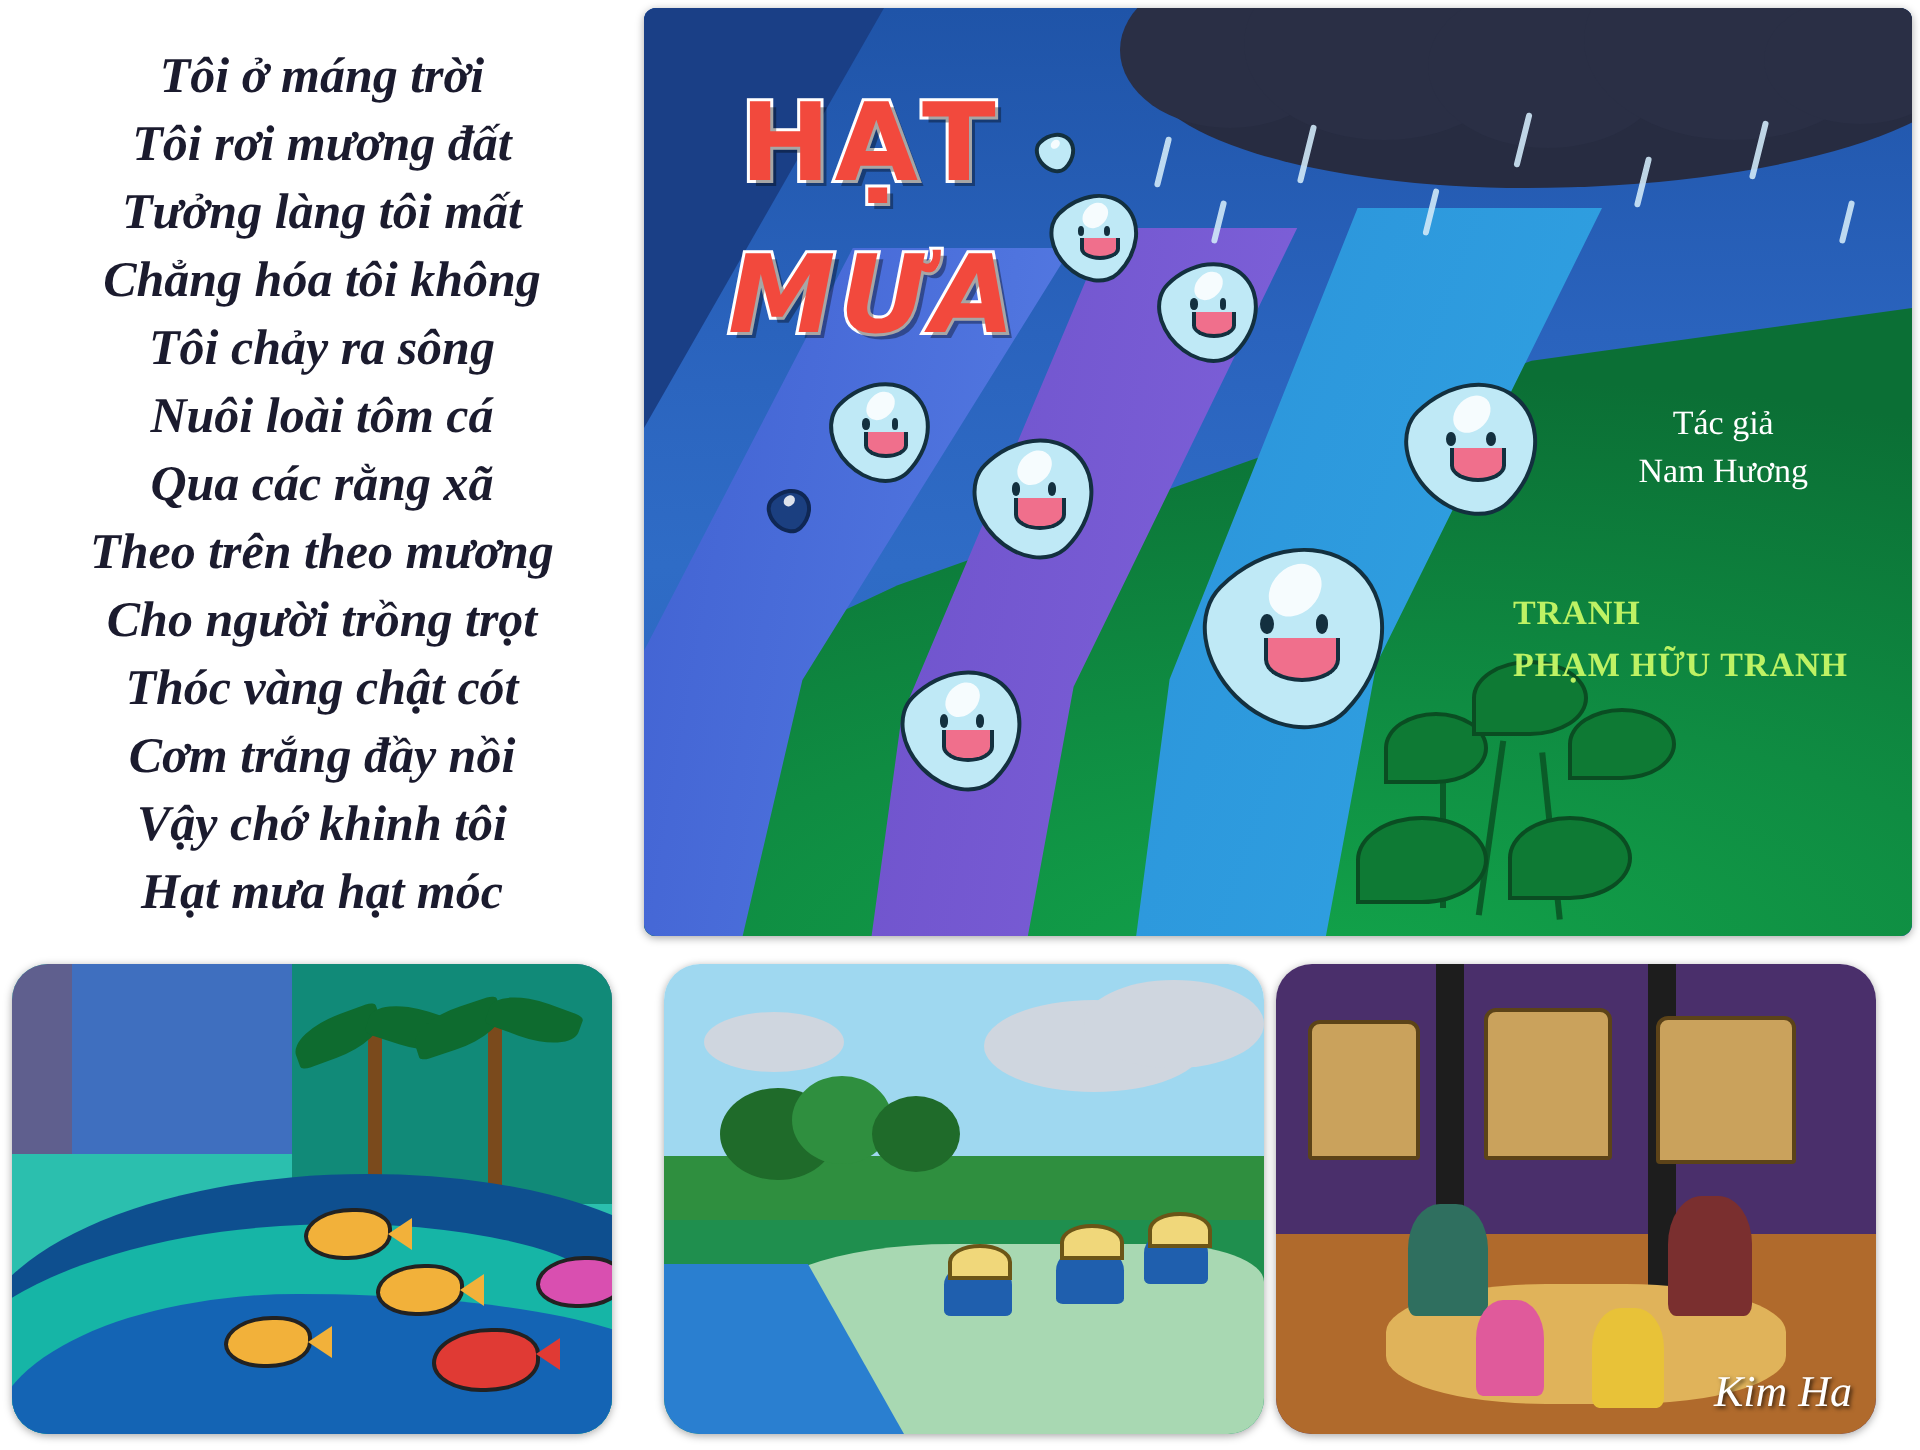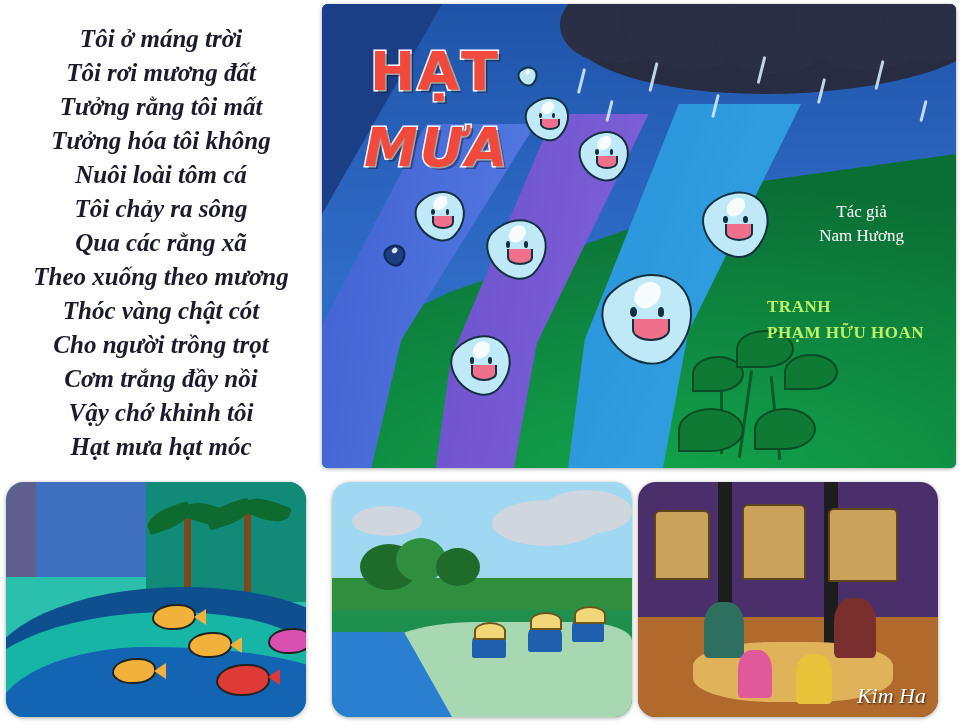--- a/index.html
+++ b/index.html
@@ -250,28 +250,28 @@
     font-size: 22px;
     text-shadow: 1px 1px 2px rgba(0,0,0,.7);
   }
 </style>
 </head>
 <body>
 
 <div id="poem">
   <div class="poem-line">Tôi ở máng trời</div>
   <div class="poem-line">Tôi rơi mương đất</div>
-  <div class="poem-line">Tưởng rằng tôi mất</div>
-  <div class="poem-line">Tưởng hóa tôi không</div>
+  <div class="poem-line">Tưởng làng tôi mất</div>
+  <div class="poem-line">Chẳng hóa tôi không</div>
+  <div class="poem-line">Tôi chảy ra sông</div>
   <div class="poem-line">Nuôi loài tôm cá</div>
-  <div class="poem-line">Tôi chảy ra sông</div>
   <div class="poem-line">Qua các rằng xã</div>
-  <div class="poem-line">Theo xuống theo mương</div>
+  <div class="poem-line">Theo trên theo mương</div>
+  <div class="poem-line">Cho người trồng trọt</div>
   <div class="poem-line">Thóc vàng chật cót</div>
-  <div class="poem-line">Cho người trồng trọt</div>
   <div class="poem-line">Cơm trắng đầy nồi</div>
   <div class="poem-line">Vậy chớ khinh tôi</div>
   <div class="poem-line">Hạt mưa hạt móc</div>
 </div>
 
 <div id="main-picture">
   <div class="sky"></div>
   <div class="dark-left"></div>
 
   <div class="land-green"></div>
@@ -360,21 +360,21 @@
   <div class="title-hat">HẠT</div>
   <div class="title-mua">MƯA</div>
 
   <div class="credit-author">
     <div>Tác giả</div>
     <div>Nam Hương</div>
   </div>
 
   <div class="credit-painter">
     <div>TRANH</div>
-    <div>PHẠM HỮU HOAN</div>
+    <div>PHẠM HỮU TRANH</div>
   </div>
 </div>
 
 <div class="thumb" id="thumb-1">
   <div class="t1-sky"></div>
   <div class="t1-top"></div>
   <div class="t1-rainband"></div>
   <div class="t1-palmground"></div>
 
   <div class="palm-trunk" style="left:178px;top:34px;height:86px;"></div>

